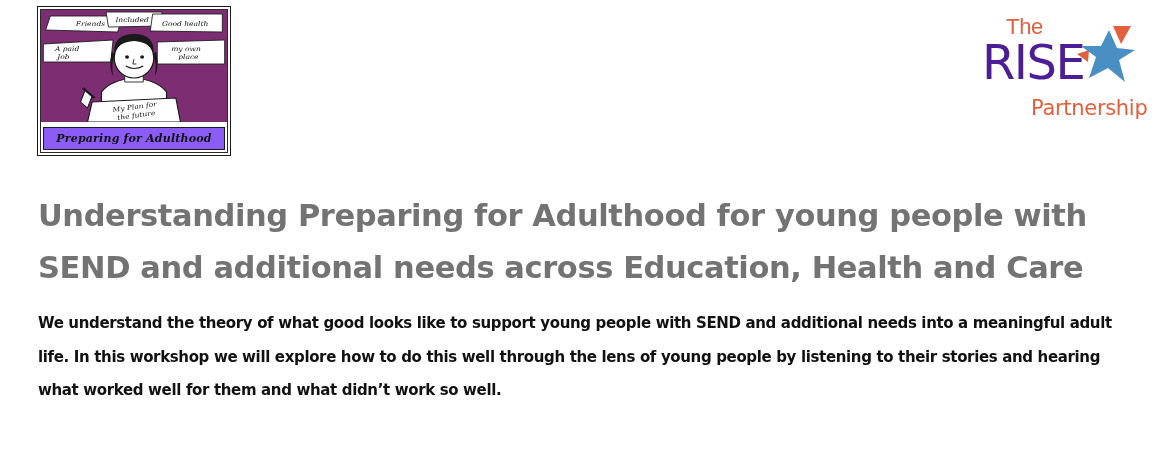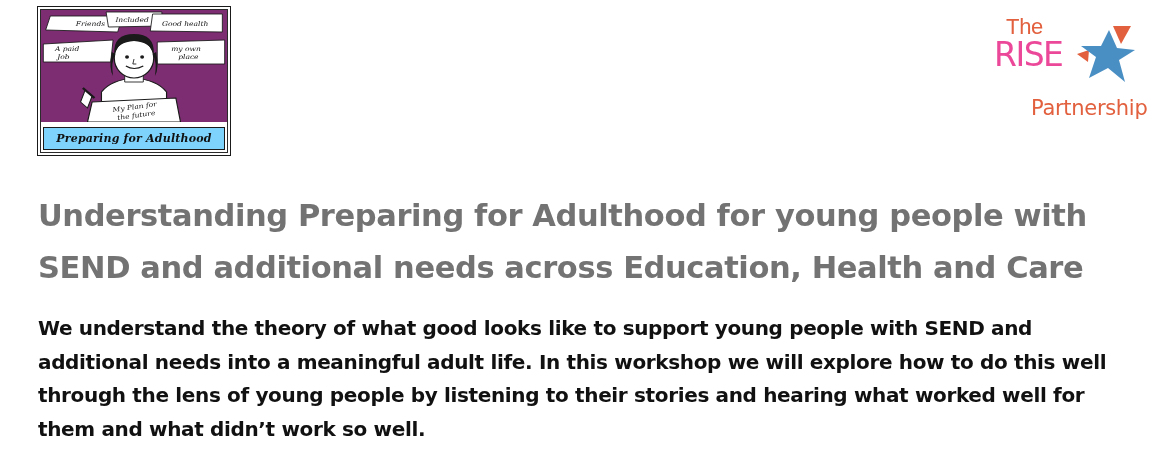--- a/index.html
+++ b/index.html
@@ -49,21 +49,21 @@
     height: 112px;
     background: #7d2d72;
     overflow: hidden;
   }
   .pfa-art svg { display: block; width: 100%; height: 100%; }
   .pfa-caption {
     position: absolute;
     left: 2px; right: 2px; bottom: 2px;
     height: 21px;
     border: 1px solid #1a1a1a;
-    background: #7dd3fc;
+    background: #8b5cf6;
     display: flex;
     align-items: center;
     justify-content: center;
   }
   .pfa-caption span {
     font-family: "DejaVu Serif", serif;
     font-style: italic;
     font-weight: bold;
     font-size: 11px;
     color: #111111;
@@ -90,25 +90,25 @@
     left: 24px;
     top: 0px;
     font-family: Liberation Sans, sans-serif;
     font-size: 22px;
     color: #e2603e;
     letter-spacing: -0.3px;
     line-height: 1;
   }
   .rise-word {
     position: absolute;
-    left: 12px;
+    left: 0px;
     top: 22px;
     font-family: "DejaVu Sans", sans-serif;
-    font-size: 33px;
-    color: #ec4899;
+    font-size: 48px;
+    color: #4c1d95;
     letter-spacing: -1.5px;
     line-height: 1;
   }
   .rise-partnership {
     position: absolute;
     left: 17px;
     top: 82px;
     font-family: "DejaVu Sans", sans-serif;
     font-size: 21px;
     color: #e2603e;
@@ -141,21 +141,21 @@
 
   
   .body-copy {
     position: absolute;
     left: 38px;
     top: 292px;
     width: 1106px;
     color: #111111;
     font-family: "DejaVu Sans", sans-serif;
     font-weight: bold;
-    font-size: 20px;
+    font-size: 15px;
     line-height: 33.5px;
     letter-spacing: -0.35px;
   }
 </style>
 </head>
 <body>
 
 <div class="header-band">
 
   <div class="pfa-logo">

